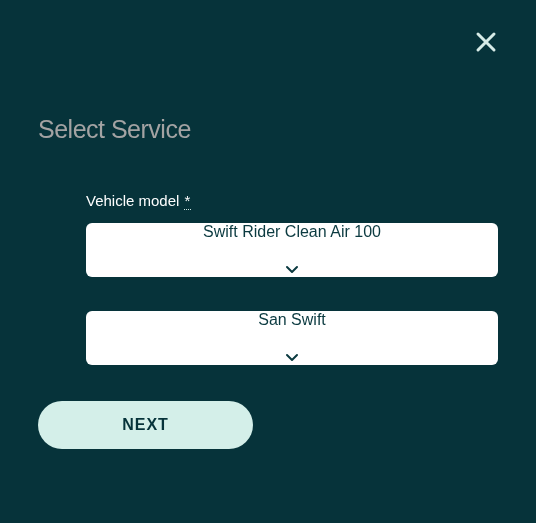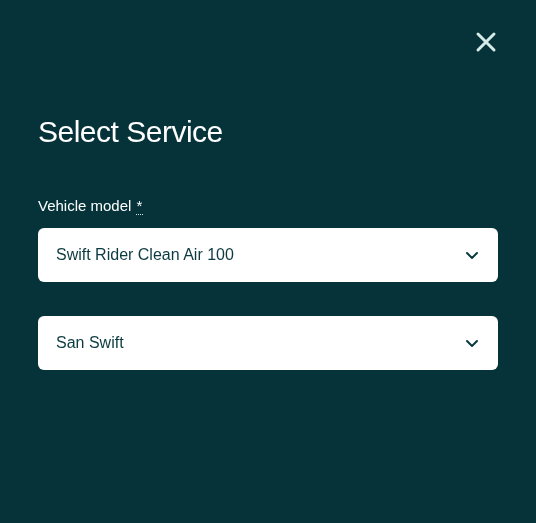--- a/index.html
+++ b/index.html
@@ -15,27 +15,27 @@
     position: absolute;
     top: 30px;
     right: 38px;
     cursor: pointer;
   }
   .close svg { display:block; }
   .container {
     padding: 115px 38px 0 38px;
   }
   h1 {
-    font-size: 30px;
+    font-size: 25px;
     font-weight: 500;
     letter-spacing: -0.5px;
-    color: #ffffff;
+    color: #a3a3a3;
     margin-bottom: 48px;
   }
-  .field { margin-bottom: 34px; }
+  .field { margin-bottom: 34px; margin-left: 48px; }
   .label-row {
     font-size: 15px;
     margin-bottom: 14px;
     color: #fdfefe;
   }
   .req {
     border-bottom: 1px dotted #cfe7e3;
     padding: 0 1px;
   }
   .select {
@@ -43,20 +43,21 @@
     color: #0b3a40;
     border-radius: 6px;
     height: 54px;
     display: flex;
     align-items: center;
     justify-content: space-between;
     padding: 0 18px;
     font-size: 16px;
     cursor: pointer;
     width: 100%;
+    flex-direction: column;
   }
   .select .chev svg { display:block; }
   .next-btn {
     margin-top: 2px;
     background: #d4efe9;
     color: #06333a;
     border: none;
     border-radius: 999px;
     height: 48px;
     width: 215px;
@@ -99,13 +100,14 @@
     <div class="select">
       <span>San Swift</span>
       <span class="chev">
         <svg width="16" height="16" viewBox="0 0 16 16">
             <path d="M3 6l5 5 5-5" fill="none" stroke="#0b3a40" stroke-width="2" stroke-linecap="round" stroke-linejoin="round"></path>
           </svg>
       </span>
     </div>
   </div>
 
+  <button class="next-btn">NEXT</button>
 </div>
 
 </body></html>

